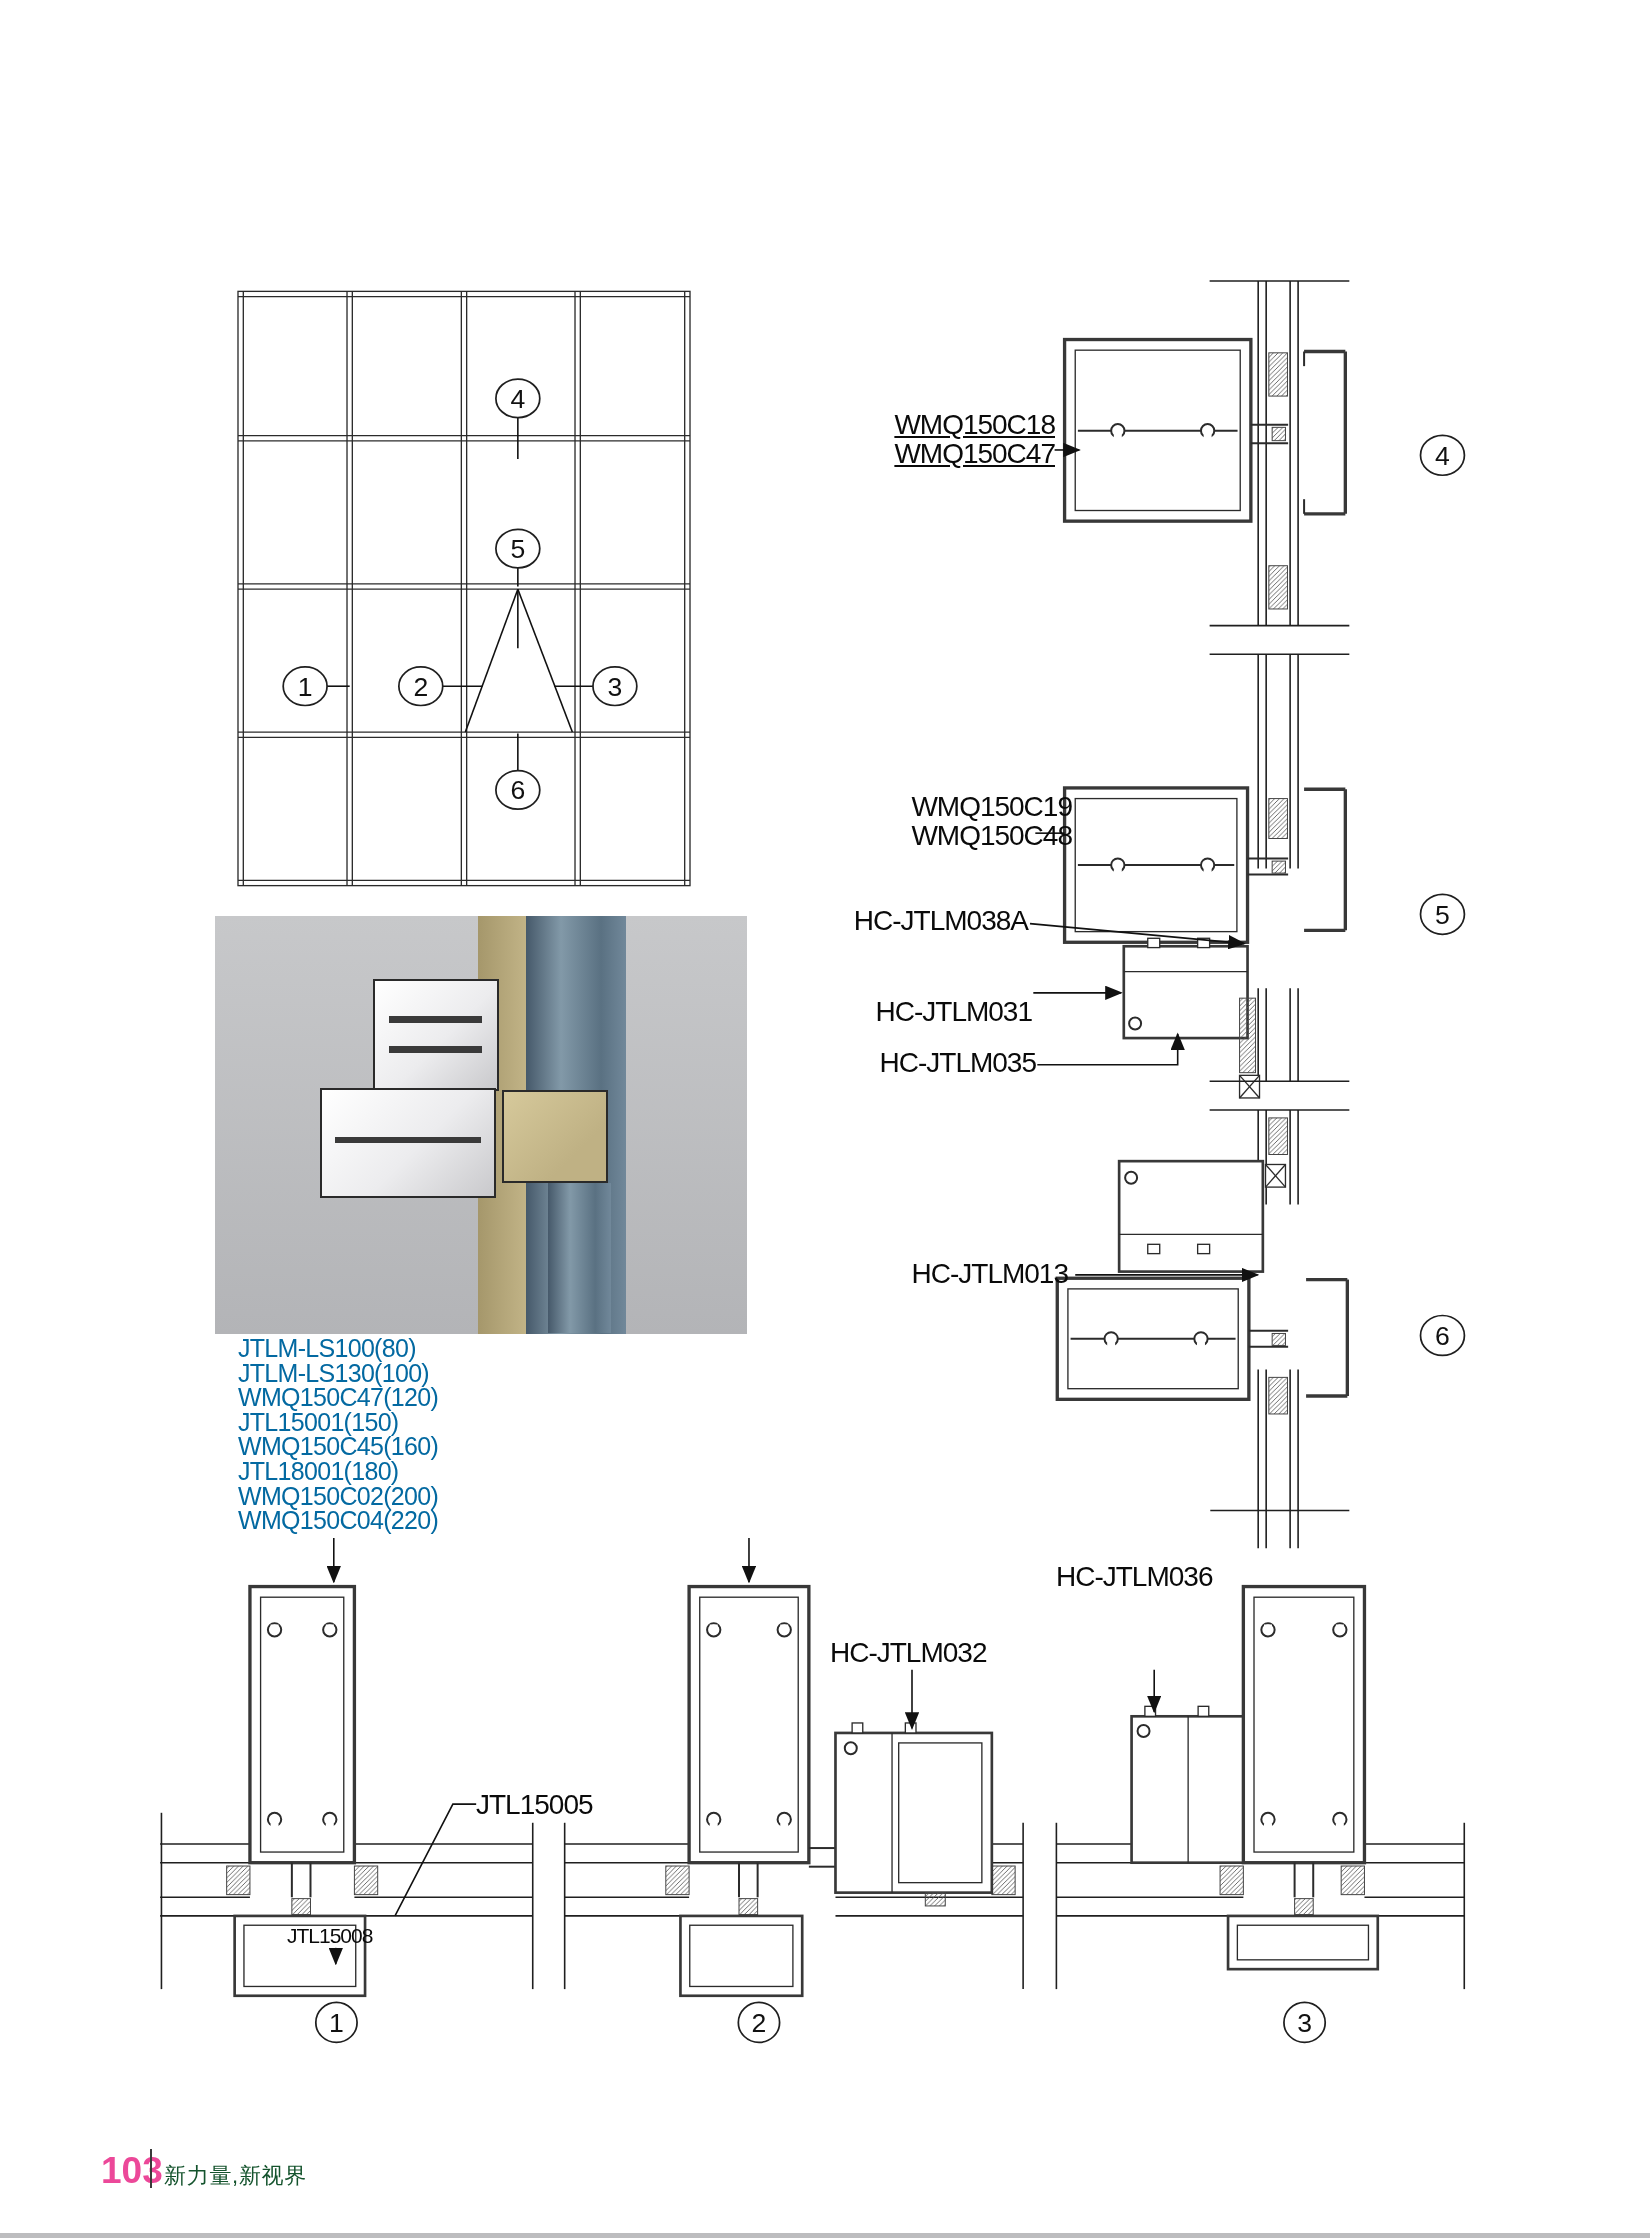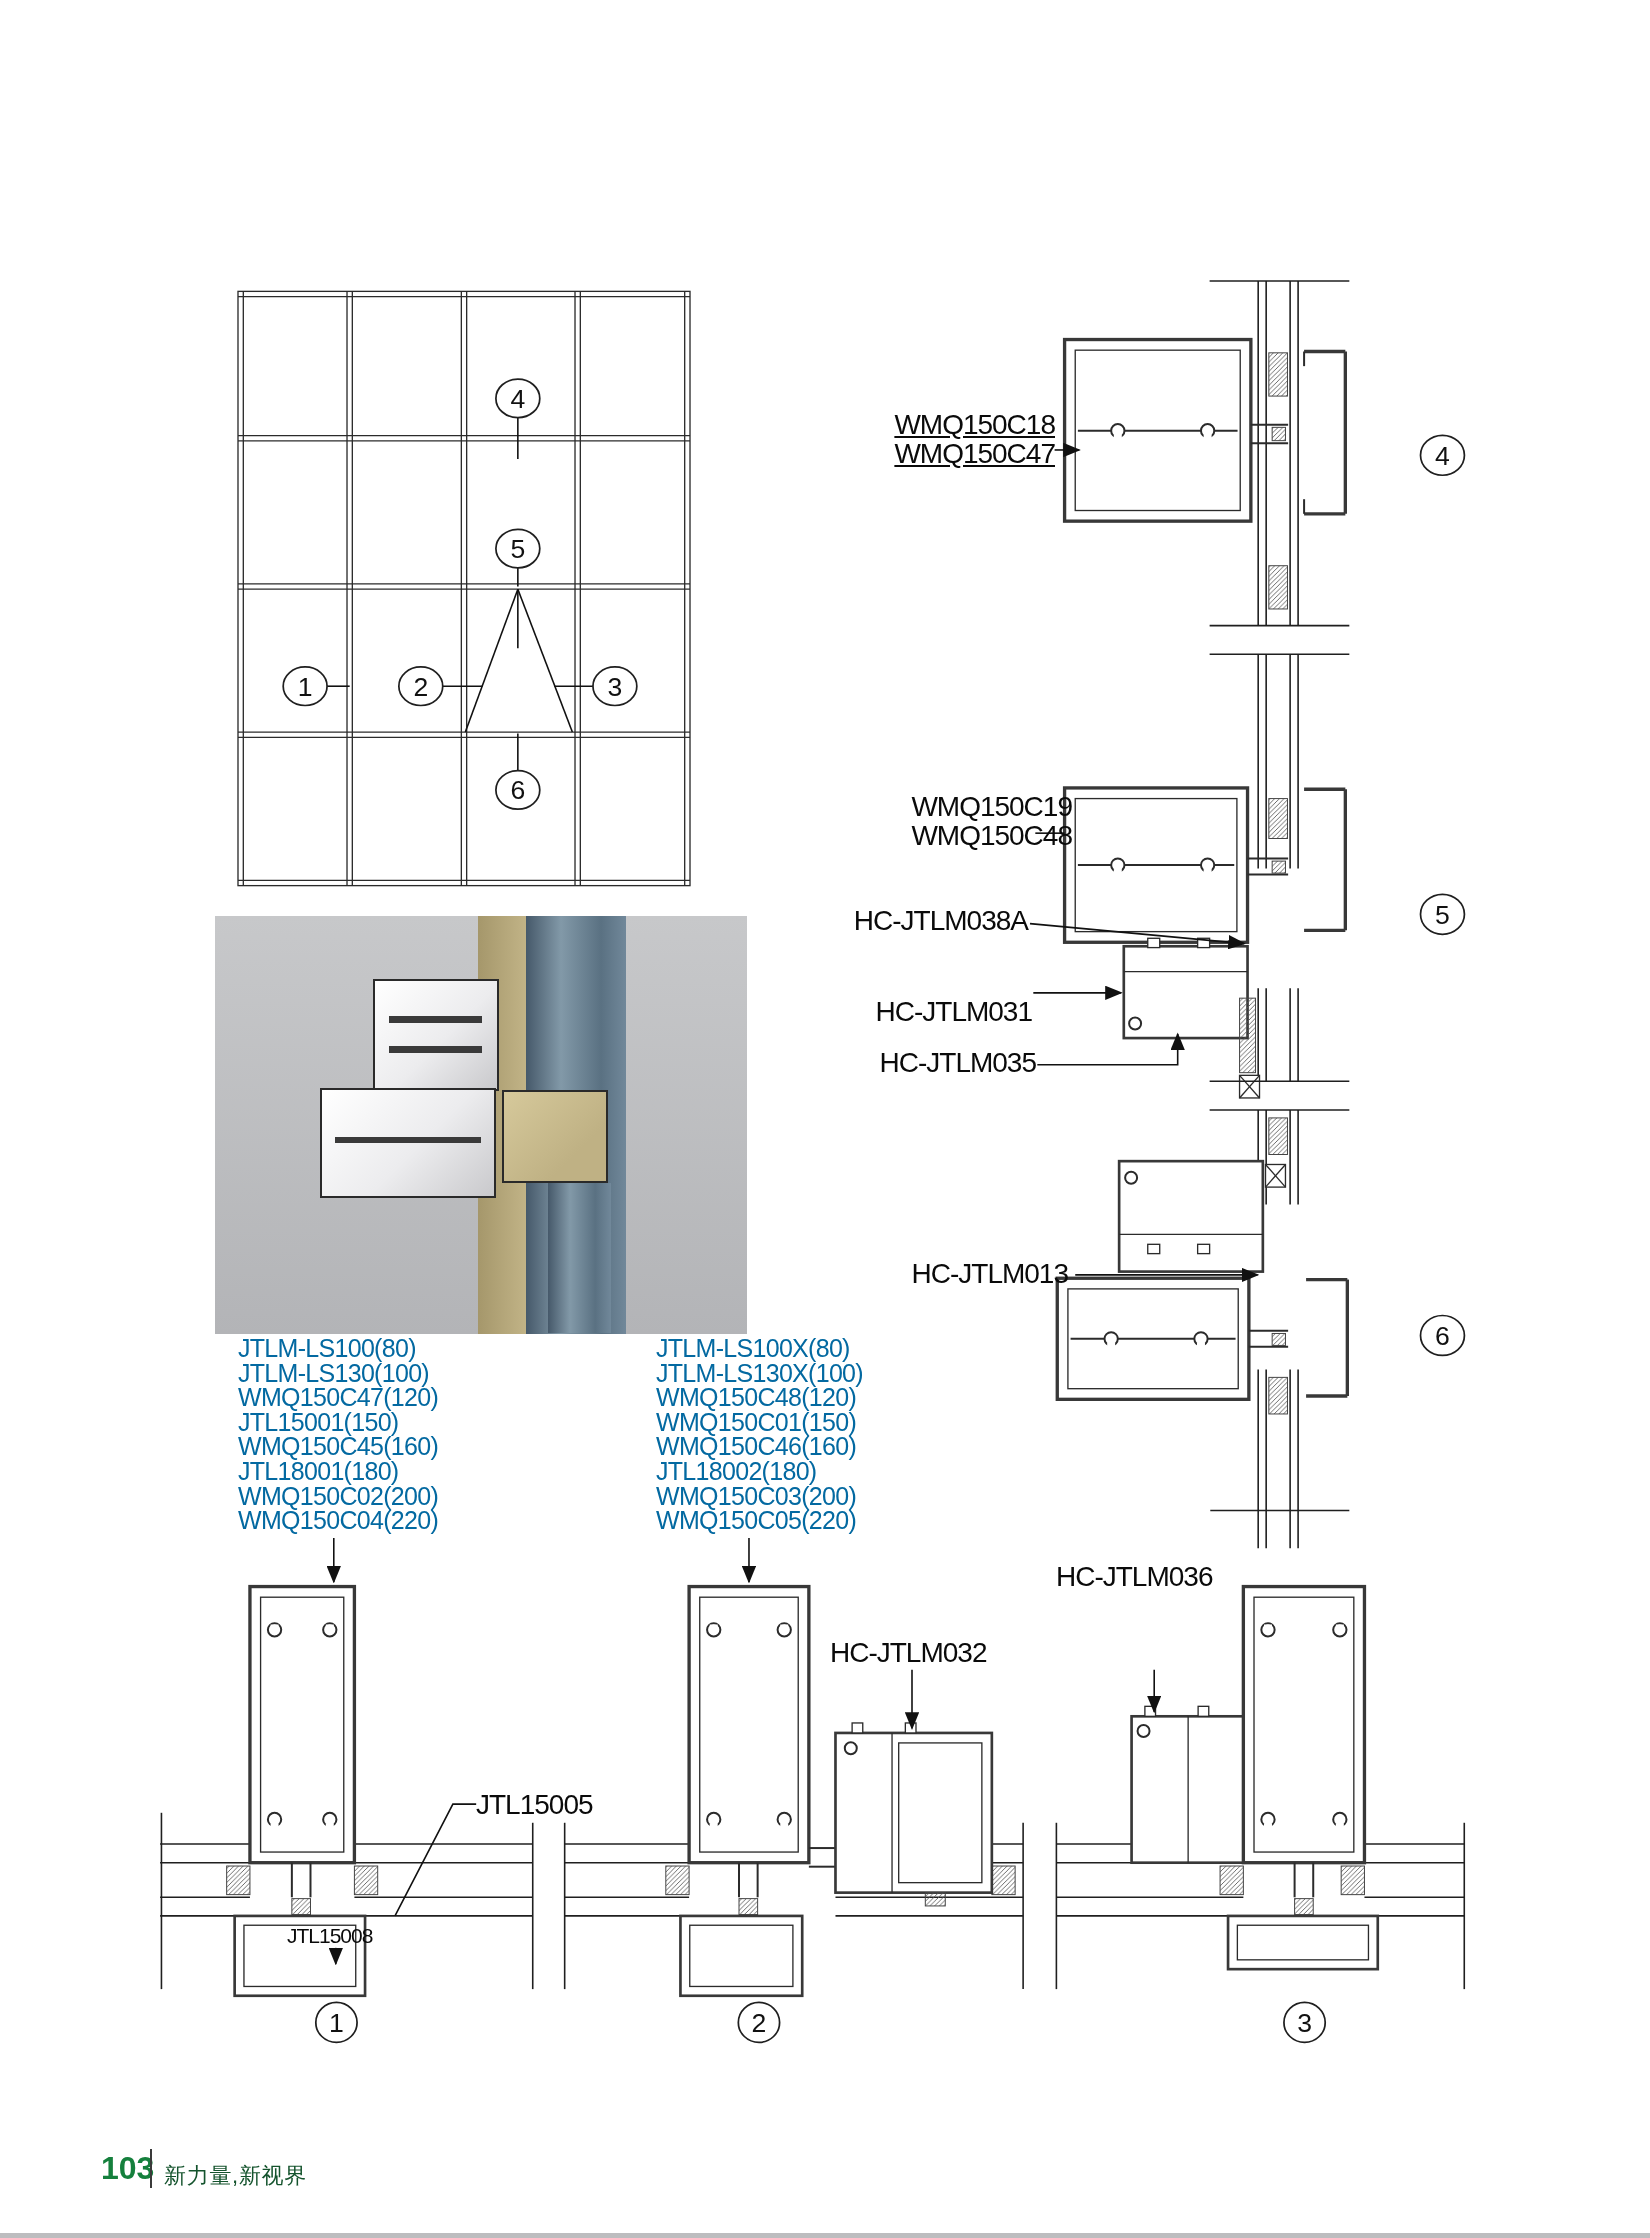--- a/index.html
+++ b/index.html
@@ -20,21 +20,21 @@
   .tn{fill:none;stroke:#2b2b2b;stroke-width:2;}
   .md{fill:none;stroke:#2b2b2b;stroke-width:3;}
   .gl{fill:none;stroke:#1f1f1f;stroke-width:2.4;}
   .ld{fill:none;stroke:#111;stroke-width:2.4;}
   .co{fill:#fff;stroke:#1f1f1f;stroke-width:2.6;}
   .cn{font-family:"Liberation Sans",sans-serif;font-size:40px;fill:#111;
       text-anchor:middle;}
   .boss{fill:#fff;stroke:#2b2b2b;stroke-width:3;}
   .xb{fill:#fff;stroke:#2b2b2b;stroke-width:2;}
   
-  .pageno{position:absolute;font-size:32px;font-weight:bold;color:#15803d;}
+  .pageno{position:absolute;font-size:37px;font-weight:bold;color:#ec4899;}
   .tagline{position:absolute;font-size:22px;color:#14532d;letter-spacing:0.7px;}
   
   #render{background:linear-gradient(180deg,#c7c8ca 0%,#b3b4b7 100%);}
   .r-col{position:absolute;background:linear-gradient(90deg,#a5976b 0%,#cabc8f 45%,#b1a375 100%);}
   .r-glass{position:absolute;background:linear-gradient(90deg,#46596a 0%,#8299a8 35%,#5a7182 75%,#71889a 100%);}
   .r-box{position:absolute;background:linear-gradient(135deg,#ffffff 0%,#ececee 55%,#c9c9cc 100%);
          border:2.7px solid #2a2a2a;box-sizing:border-box;}
   .r-tan{position:absolute;background:linear-gradient(135deg,#d6c99b 0%,#bfb184 70%);
          border:2.7px solid #2a2a2a;box-sizing:border-box;}
   .r-slot{position:absolute;background:#3a3a3a;}
@@ -288,30 +288,20 @@
   <div class="plist" style="left:238px;top:1336px;">
     <div>JTLM-LS100(80)</div>
     <div>JTLM-LS130(100)</div>
     <div>WMQ150C47(120)</div>
     <div>JTL15001(150)</div>
     <div>WMQ150C45(160)</div>
     <div>JTL18001(180)</div>
     <div>WMQ150C02(200)</div>
     <div>WMQ150C04(220)</div>
   </div>
-  <div class="plist" style="left:656px;top:1336px;">
-    <div>JTLM-LS100X(80)</div>
-    <div>JTLM-LS130X(100)</div>
-    <div>WMQ150C48(120)</div>
-    <div>WMQ150C01(150)</div>
-    <div>WMQ150C46(160)</div>
-    <div>JTL18002(180)</div>
-    <div>WMQ150C03(200)</div>
-    <div>WMQ150C05(220)</div>
-  </div>
 
   <svg style="left:160px;top:1530px" width="1331" height="519" viewBox="0 0 2000 780">
     <defs>
       <pattern id="h2" width="7" height="7" patternUnits="userSpaceOnUse">
         <path d="M0,7 L7,0 M-1,1 L1,-1 M6,8 L8,6" stroke="#555" stroke-width="1.3"></path>
       </pattern>
       <marker id="m2" markerWidth="11" markerHeight="9" refX="10" refY="4.5" orient="auto">
         <path d="M0,0 L11,4.5 L0,9 z" fill="#111"></path>
       </marker>
     </defs>

